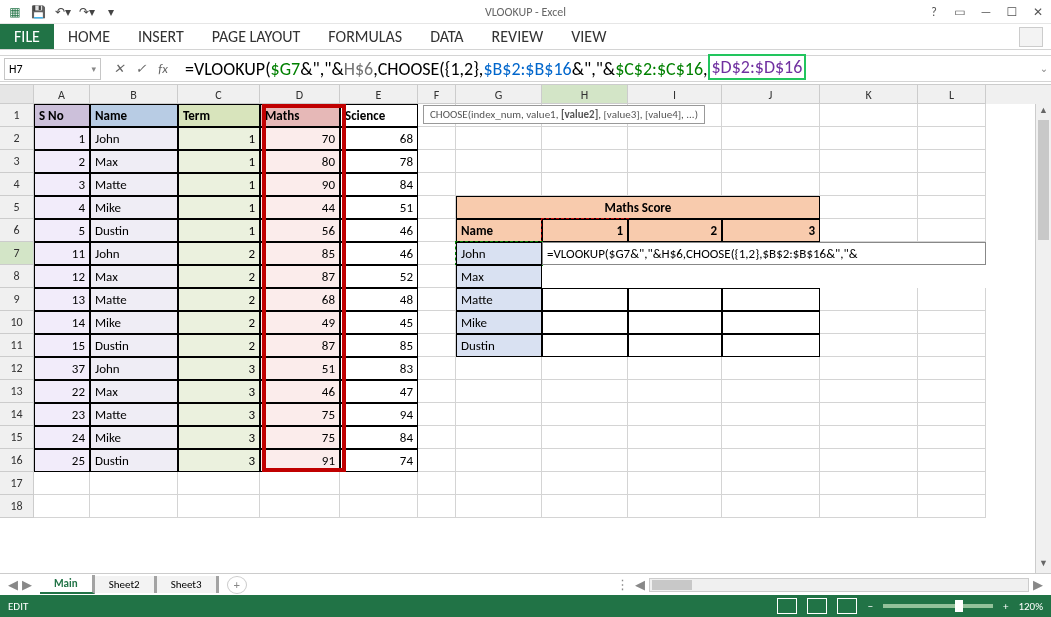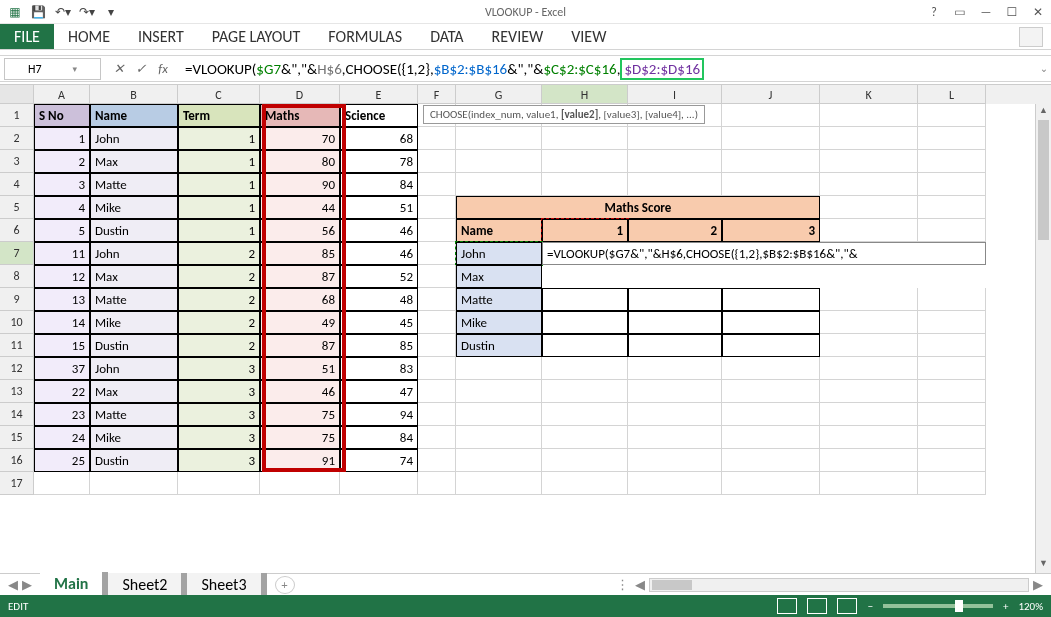--- a/index.html
+++ b/index.html
@@ -16,25 +16,25 @@
 
 .ribbon-tabs { height: 26px; display: flex; align-items: stretch; border-bottom: 1px solid #d4d4d4; }
 .tab { padding: 0 14px; display: flex; align-items: center; font-size: 16px; color: #333; cursor: pointer; }
 .tab.file { background: #217346; color: #fff; font-weight: 400; }
 .ribbon-body { height: 6px; background: #fff; border-bottom: 1px solid #d4d4d4; }
 .ribbon-right { margin-left: auto; display:flex; align-items:center; gap:6px; padding-right:8px; }
 .userbox { width:24px; height:20px; border:1px solid #ccc; background:#f3f3f3; }
 
 
 .fbar { height: 26px; display: flex; align-items: center; border-bottom: 1px solid #d4d4d4; background: #fff; }
-.namebox { width: 97px; height: 22px; border: 1px solid #c6c6c6; margin-left: 4px; display: flex; align-items: center; padding: 0 23px; font-size: 12px; background: #fff; }
+.namebox { width: 97px; height: 22px; border: 1px solid #c6c6c6; margin-left: 4px; display: flex; align-items: center; padding: 0 4px; font-size: 12px; background: #fff; }
 .namebox .dd { margin-left: auto; font-size: 9px; color: #888; }
 .fbtns { display: flex; gap: 6px; margin: 0 10px; color: #666; }
 .fbtn { width: 16px; text-align: center; font-size: 13px; font-style: italic; }
-.formula-input { flex: 1; height: 22px; display: flex; align-items: center; font-size: 15px; padding: 0 4px; position: relative; font-family: Calibri, Arial, sans-serif; }
+.formula-input { flex: 1; height: 22px; display: flex; align-items: flex-end; font-size: 18px; padding: 0 4px; position: relative; font-family: Calibri, Arial, sans-serif; }
 .fend { width: 14px; text-align:center; color:#888; font-size:10px; }
 
 
 .f-black { color:#000; }
 .f-green { color:#008000; }
 .f-red { color:#737373; }
 .f-blue { color:#0066cc; }
 .f-purple { color:#7030a0; }
 .redbox { border: 2px solid #22c55e; padding: 0 2px; display:inline-block; }
 
@@ -74,21 +74,21 @@
 
 
 .rt-title { background:#f8cbad; border:1px solid #000; font-weight:bold; text-align:center; }
 .rt-hdr { background:#f8cbad; border:1px solid #000; font-weight:bold; }
 .rt-cell { border:1px solid #000; background:#fff; }
 .rt-name { border:1px solid #000; background:#d9e1f2; }
 
 
 .sheet-tabs { position:absolute; bottom:22px; left:0; right:0; height:22px; background:#fff; border-top:1px solid #ccc; display:flex; align-items:center; }
 .sheet-nav { display:flex; gap:4px; padding:0 8px; color:#888; }
-.stab { padding:2px 14px; font-size:16px; border-right:6px solid #a3a3a3; background:#f3f3f3; cursor:pointer; }
+.stab { padding:2px 14px; font-size:11px; border-right:3px solid #a3a3a3; background:#f3f3f3; cursor:pointer; }
 .stab.active { background:#fff; border-bottom:2px solid #217346; color:#217346; font-weight:600; }
 .add-sheet { width:20px; text-align:center; border:1px solid #ccc; border-radius:50%; font-size:12px; color:#888; margin-left:8px; line-height:16px; }
 .hscroll-area { flex:1; display:flex; align-items:center; justify-content:flex-end; padding-right:8px; }
 .hscroll { height:14px; width:380px; background:#f0f0f0; border:1px solid #ccc; position:relative; }
 .hscroll-thumb { position:absolute; left:2px; top:1px; height:10px; width:40px; background:#c8c8c8; }
 
 
 .statusbar { position:absolute; bottom:0; left:0; right:0; height:22px; background:#217346; color:#fff; display:flex; align-items:center; font-size:11px; padding:0 8px; }
 .statusbar .right { margin-left:auto; display:flex; align-items:center; gap:10px; }
 .view-btn { width:20px; height:16px; border:1px solid #fff; display:inline-block; }
@@ -422,20 +422,35 @@
         <div class="cell wD"></div>
         <div class="cell wE"></div>
         <div class="cell wF"></div>
         <div class="cell wG"></div>
         <div class="cell wH"></div>
         <div class="cell wI"></div>
         <div class="cell wJ"></div>
         <div class="cell wK"></div>
         <div class="cell wL"></div>
       </div>
+      <div class="row">
+        <div class="rowhdr">18</div>
+        <div class="cell wA"></div>
+        <div class="cell wB"></div>
+        <div class="cell wC"></div>
+        <div class="cell wD"></div>
+        <div class="cell wE"></div>
+        <div class="cell wF"></div>
+        <div class="cell wG"></div>
+        <div class="cell wH"></div>
+        <div class="cell wI"></div>
+        <div class="cell wJ"></div>
+        <div class="cell wK"></div>
+        <div class="cell wL"></div>
+      </div>
     </div>
   <div class="d-redbox"></div>
 </div>
 
 <div class="vscroll">
   <div class="vscroll-up">▲</div>
   <div class="vscroll-track">
       <div class="vscroll-thumb"></div>
     </div>
   <div class="vscroll-down" style="position:absolute;bottom:0;left:0;right:0">▼</div>

